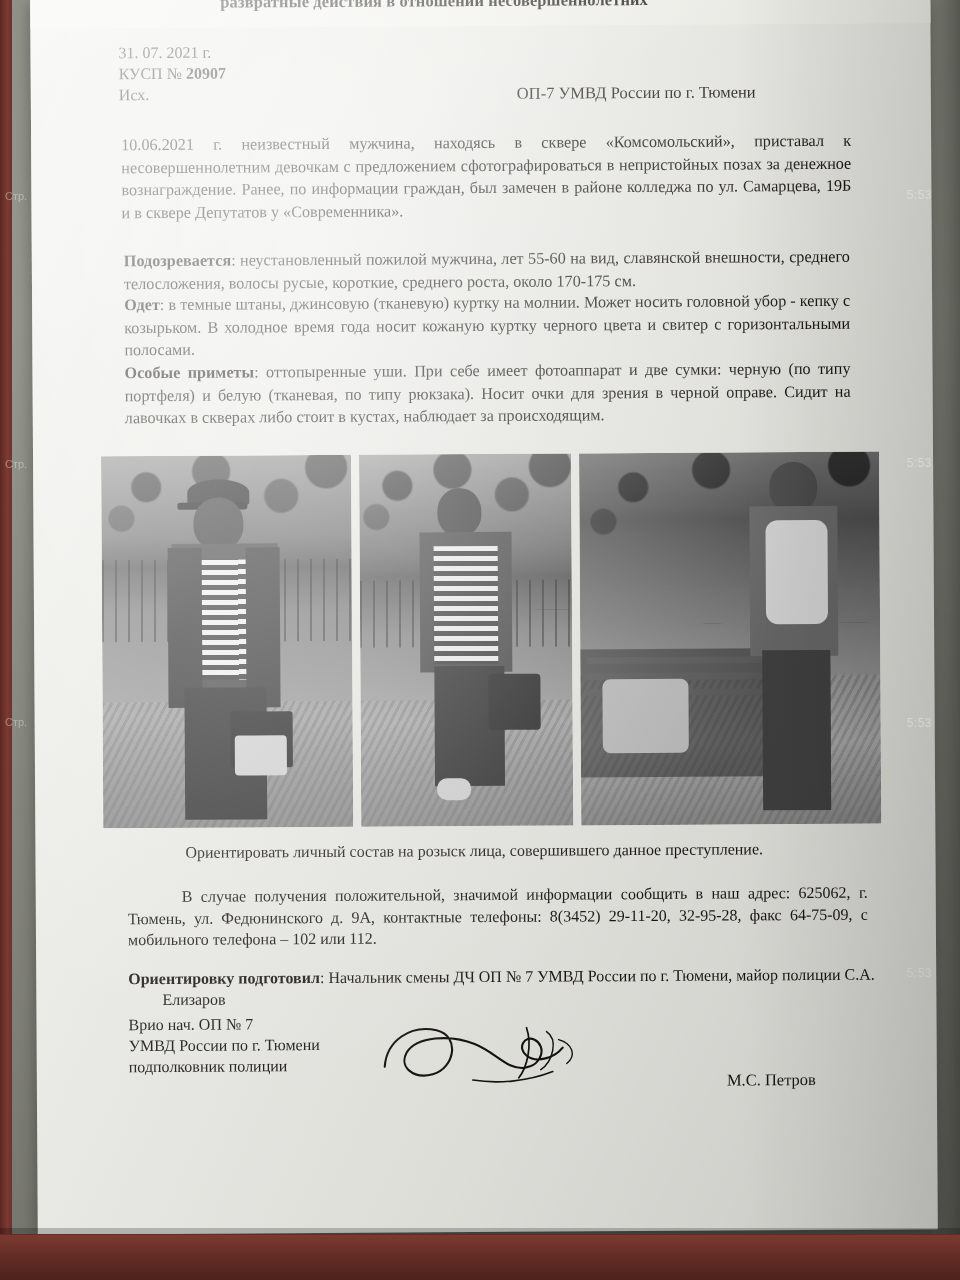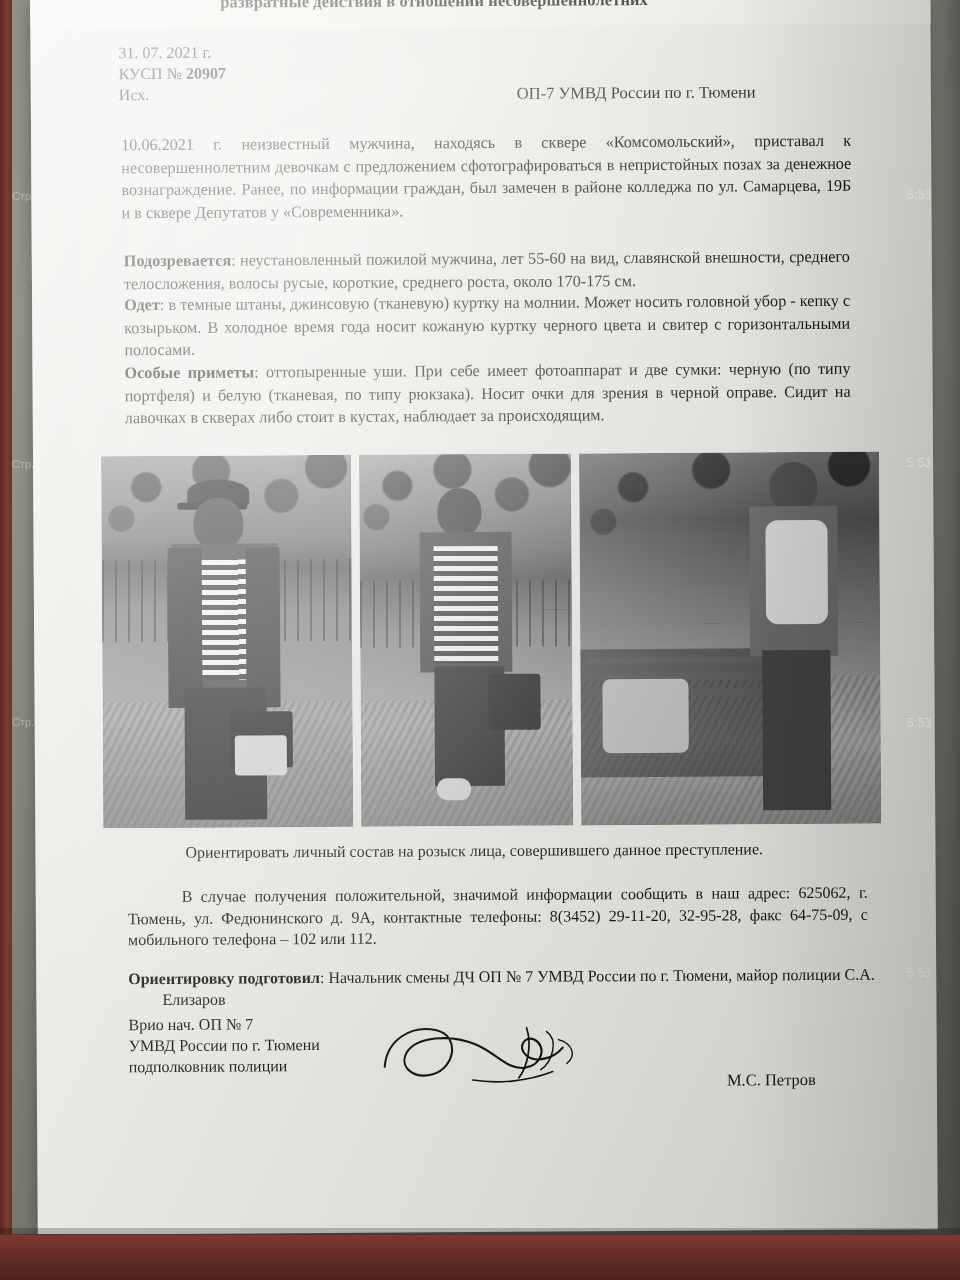--- a/index.html
+++ b/index.html
@@ -219,21 +219,21 @@
     color: rgba(235,235,230,0.5);
     font-family: "Liberation Sans", sans-serif;
     letter-spacing: 0.5px;
   }
   .ts1 { top: 188px; }
   .ts2 { top: 456px; }
   .ts3 { top: 716px; }
   .ts4 { top: 966px; color: rgba(235,235,230,0.28); }
   .stp {
     position: absolute;
-    left: 12px;
+    left: 5px;
     font-size: 11px;
     color: rgba(235,235,230,0.42);
     font-family: "Liberation Sans", sans-serif;
   }
   .stp1 { top: 190px; }
   .stp2 { top: 458px; }
   .stp3 { top: 716px; }
   .glare {
     position: absolute;
     left: 34px; top: -4px; width: 900px; height: 1236px;

